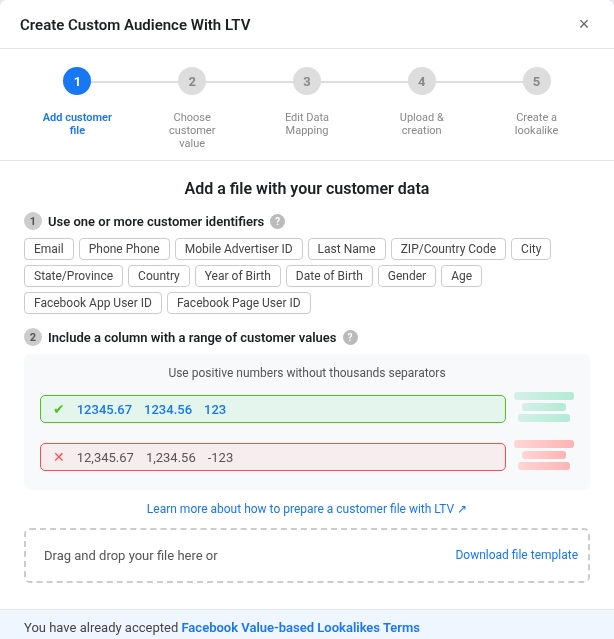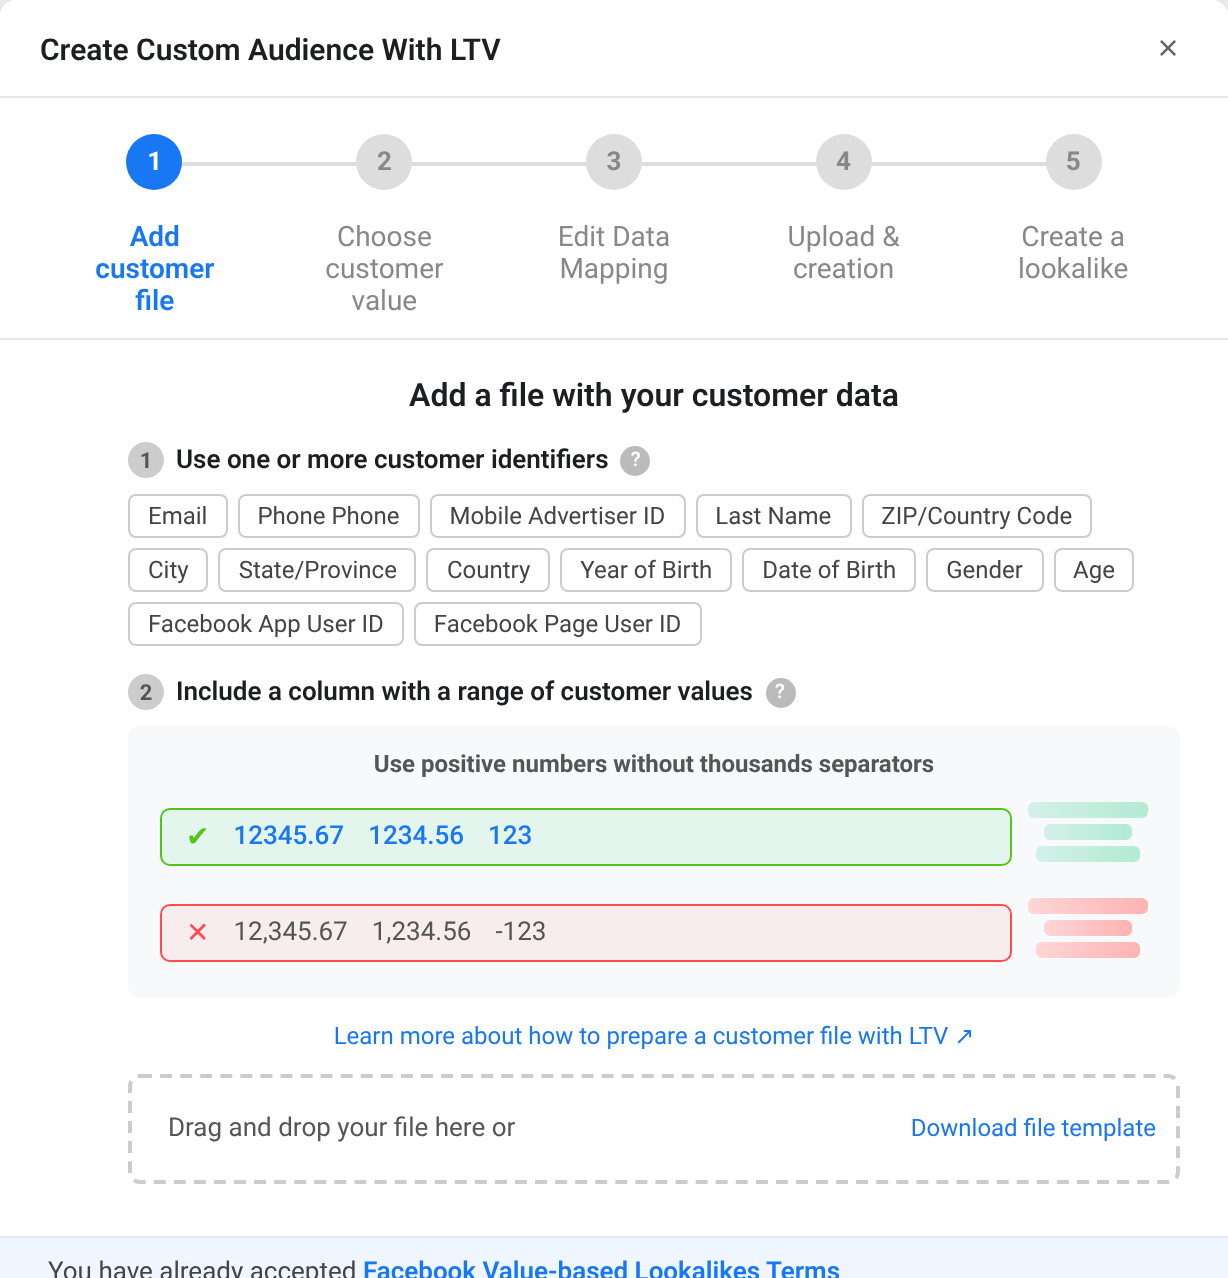--- a/index.html
+++ b/index.html
@@ -8,33 +8,33 @@
     .modal-header { background: #fff; border-bottom: 1px solid #e5e5e5; padding: 14px 20px; display: flex; align-items: flex-end; justify-content: space-between; }
     .modal-title { font-size: 15px; font-weight: 600; color: #1c1e21; }
     .close-btn { width: 20px; height: 20px; display: flex; align-items: center; justify-content: center; cursor: pointer; color: #666; font-size: 18px; border: none; background: none; }
     
     .stepper { display: flex; align-items: flex-start; justify-content: center; padding: 18px 20px 10px; background: #fff; border-bottom: 1px solid #e5e5e5; }
     .step { display: flex; flex-direction: column; align-items: center; flex: 1; position: relative; }
     .step:not(:last-child)::after { content: ''; position: absolute; top: 14px; left: 50%; width: 100%; height: 2px; background: #ddd; z-index: 0; }
     .step-circle { width: 28px; height: 28px; border-radius: 50%; display: flex; align-items: center; justify-content: center; font-size: 13px; font-weight: 700; z-index: 1; position: relative; }
     .step-circle.active { background: #1877f2; color: #fff; }
     .step-circle.inactive { background: #ddd; color: #888; }
-    .step-label { font-size: 14px; color: #1877f2; margin-top: 16px; text-align: center; font-weight: 600; max-width: 70px; }
+    .step-label { font-size: 11px; color: #1877f2; margin-top: 16px; text-align: center; font-weight: 600; max-width: 70px; }
     .step-label.inactive { color: #888; font-weight: 400; }
     
-    .modal-content { padding: 18px 24px 14px; margin-left: 40px; }
+    .modal-content { padding: 18px 24px 14px; }
     .section-title { font-size: 16px; font-weight: 600; color: #1c1e21; text-align: center; margin-bottom: 14px; }
     .numbered-label { display: flex; align-items: center; gap: 6px; font-size: 13px; font-weight: 600; color: #1c1e21; margin-bottom: 8px; }
     .numbered-label .num { width: 18px; height: 18px; border-radius: 50%; background: #ccc; color: #555; font-size: 11px; font-weight: 700; display: flex; align-items: center; justify-content: center; }
     .info-icon { width: 15px; height: 15px; border-radius: 50%; background: #bbb; color: #fff; font-size: 10px; display: inline-flex; align-items: center; justify-content: center; cursor: pointer; }
     .tags-area { display: flex; flex-wrap: wrap; gap: 5px; margin-bottom: 14px; }
     .tag { border: 1px solid #ccc; border-radius: 4px; padding: 3px 9px; font-size: 12px; color: #444; cursor: pointer; background: #fff; }
     
     .ltv-section { background: #f8f9fa; border-radius: 6px; padding: 12px 16px; margin-bottom: 12px; }
-    .ltv-hint { font-size: 12px; color: #555; text-align: center; margin-bottom: 8px; font-weight: bold; }
+    .ltv-hint { font-size: 12px; color: #555; text-align: center; margin-bottom: 8px; }
     .ltv-examples { display: flex; flex-direction: column; gap: 6px; }
     .ltv-row-good { background: rgba(0,200,100,0.08); border: 1.5px solid #52c41a; border-radius: 5px; padding: 5px 12px; display: flex; align-items: center; gap: 12px; flex: 1; }
     .ltv-row-bad { background: rgba(255,80,80,0.07); border: 1.5px solid #ff4d4f; border-radius: 5px; padding: 5px 12px; display: flex; align-items: center; gap: 12px; flex: 1; }
     .check-icon { color: #52c41a; font-size: 14px; }
     .cross-icon { color: #ff4d4f; font-size: 14px; }
     .ltv-num { font-size: 13px; color: #1877f2; font-weight: 500; }
     .ltv-num-bad { font-size: 13px; color: #555; }
     
     .illus-area { display: flex; align-items: center; justify-content: center; margin: 4px 0 8px; }
     .illus-line { height: 8px; border-radius: 3px; background: linear-gradient(to right, #d4f0e8, #b2ebd4); }

